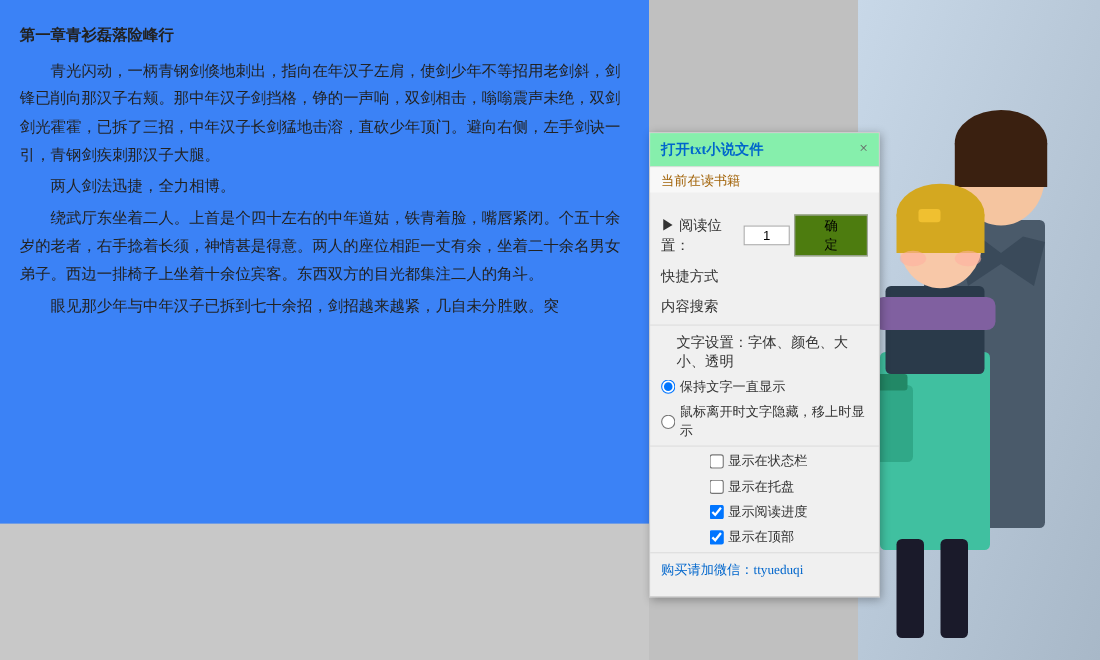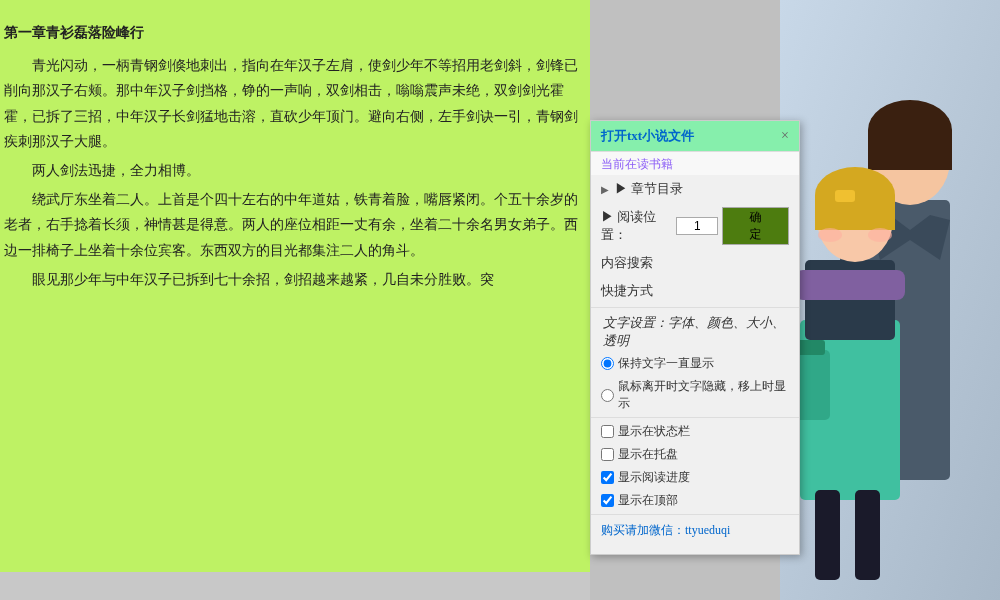--- a/index.html
+++ b/index.html
@@ -10,23 +10,23 @@
       background: #c8c8c8;
       font-family: 'SimSun', 'Microsoft YaHei', serif;
       position: relative;
     }
 
     
     .reading-area {
       position: absolute;
       left: 0; top: 0;
       width: 590px;
-      height: 572px;
-      background: #bef264;
-      padding: 20px 4px;
+      height: 476px;
+      background: #3b82f6;
+      padding: 20px 18px;
       font-size: 14px;
       line-height: 1.8;
       color: #222;
       overflow: hidden;
     }
 
     .reading-area .chapter-title {
       font-weight: bold;
       margin-bottom: 8px;
       font-size: 14px;
@@ -93,36 +93,37 @@
 
     .menu-item.arrow::before {
       content: '▶';
       font-size: 10px;
       color: #666;
       margin-right: 2px;
     }
 
     .menu-section-label {
       padding: 4px 10px 2px;
-      color: #8b5cf6;
+      color: #a16207;
       font-size: 12px;
       background: #f8f8f8;
     }
 
     .menu-divider {
       border: none;
       border-top: 1px solid #ddd;
       margin: 2px 0;
     }
 
     .read-position-row {
       padding: 4px 10px;
       display: flex;
       align-items: center;
       gap: 4px;
+      margin-top: 16px;
     }
 
     .read-position-row span {
       font-size: 13px;
       color: #333;
     }
 
     .read-position-input {
       width: 42px;
       border: 1px solid #aaa;
@@ -133,24 +134,23 @@
 
     .confirm-btn {
       background: #4d7c0f;
       border: 1px solid #aaa;
       padding: 1px 22px;
       font-size: 12px;
       cursor: pointer;
     }
 
     .text-settings-label {
-      padding: 4px 12px 2px;
+      padding: 4px 24px 2px;
       color: #333;
       font-size: 13px;
-      font-style: italic;
     }
 
     .radio-row {
       padding: 3px 10px;
       display: flex;
       align-items: center;
       gap: 4px;
       font-size: 12px;
       color: #333;
       cursor: pointer;
@@ -161,20 +161,21 @@
     }
 
     .checkbox-row {
       padding: 3px 10px;
       display: flex;
       align-items: center;
       gap: 4px;
       font-size: 12px;
       color: #333;
       cursor: pointer;
+      margin-left: 44px;
     }
 
     .checkbox-row input[type="checkbox"] {
       cursor: pointer;
     }
 
     .wechat-row {
       padding: 5px 10px;
       font-size: 12px;
       color: #0066cc;
@@ -254,37 +255,34 @@
 </div>
 
 <div class="menu-overlay">
   <div class="menu-header">
     <span class="menu-header-title">打开txt小说文件</span>
     <span class="close-btn">×</span>
   </div>
 
   <div class="menu-section-label">当前在读书籍</div>
 
-  <div class="menu-item arrow">
-    <span>▶ 章节目录</span>
-  </div>
 
 
   <div class="read-position-row">
     <span>▶ 阅读位置：</span>
     <input type="text" class="read-position-input" value="1894" style="">
     <button class="confirm-btn">确定</button>
   </div>
 
   <div class="menu-item">
+    <span>快捷方式</span>
+  </div>
+
+  <div class="menu-item">
     <span>内容搜索</span>
-  </div>
-
-  <div class="menu-item">
-    <span>快捷方式</span>
   </div>
 
   <hr class="menu-divider">
 
   <div class="text-settings-label">文字设置：字体、颜色、大小、透明</div>
 
   <div class="radio-row">
     <input type="radio" name="display" checked="" style="">
     <span>保持文字一直显示</span>
   </div>

